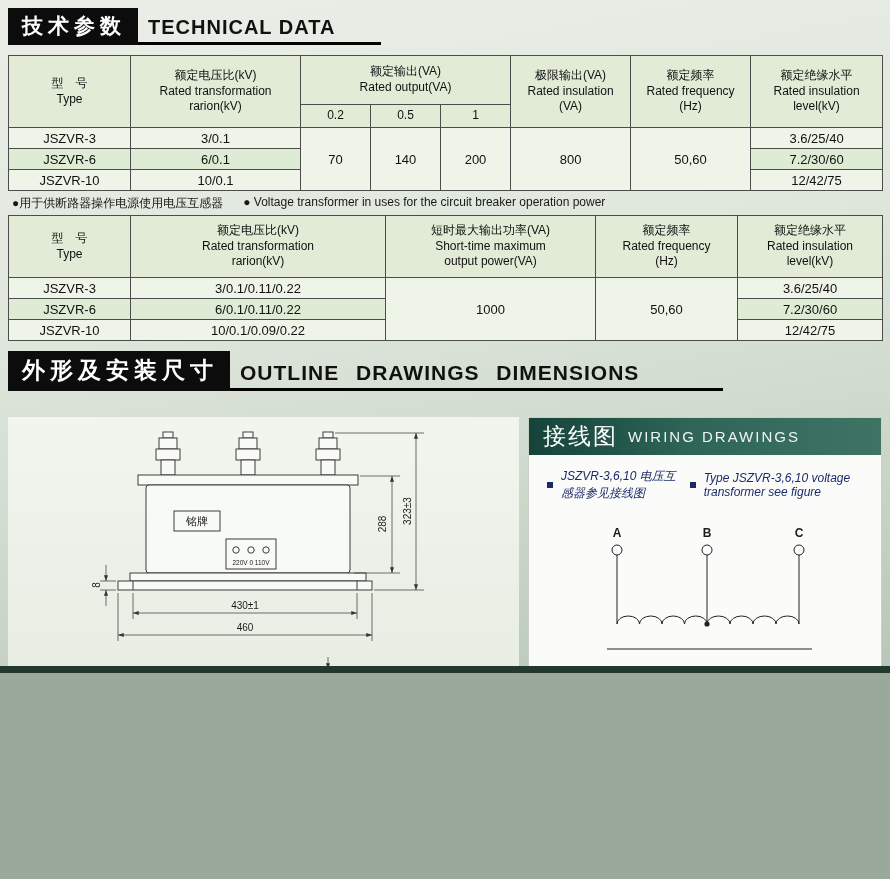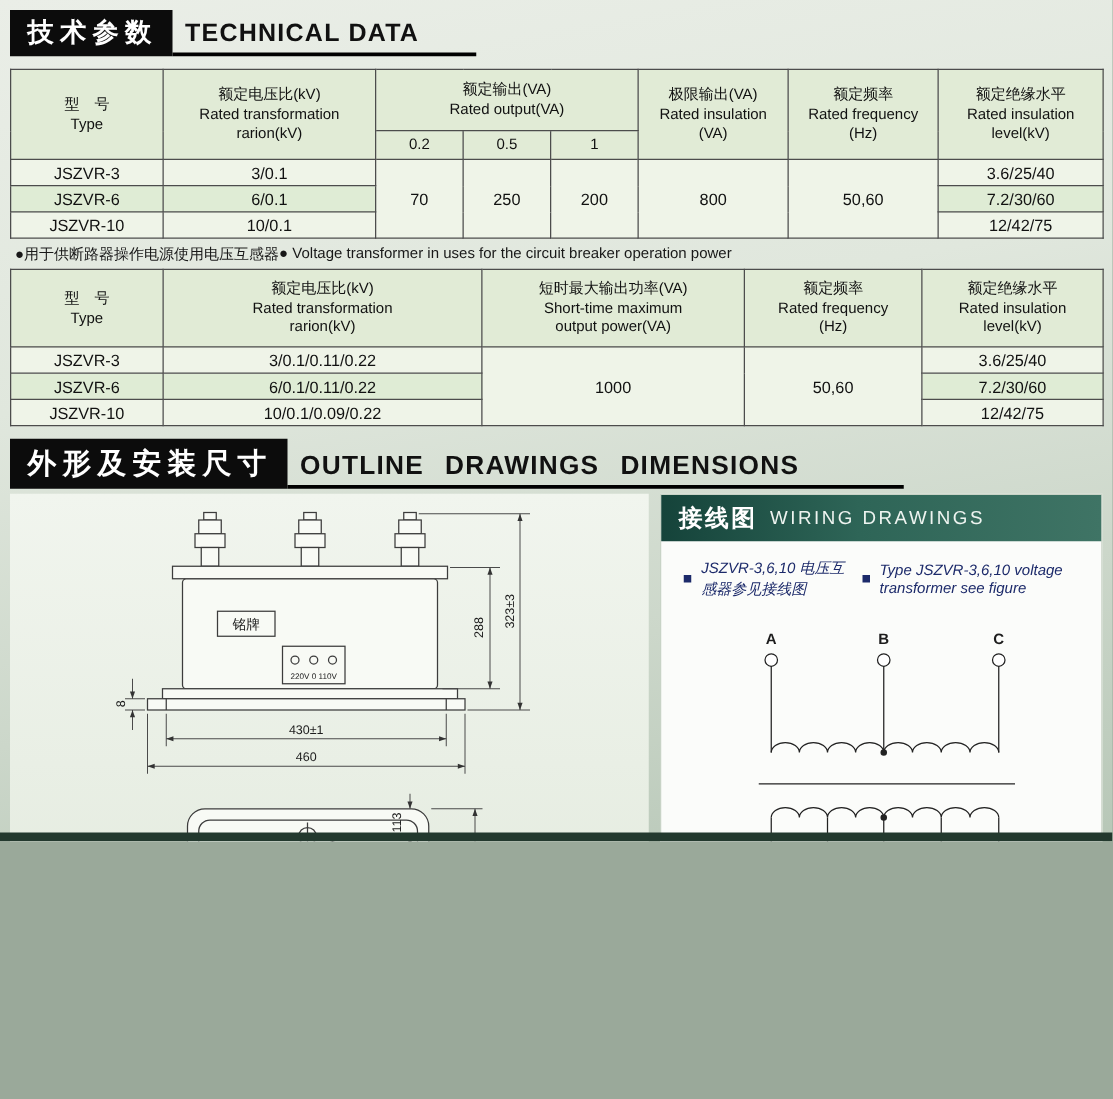--- a/index.html
+++ b/index.html
@@ -9,44 +9,44 @@
     box-sizing:border-box; padding:8px 8px 0 8px;
     background:linear-gradient(170deg,#eaeee7 0%,#e0e7dd 40%,#ccd7ca 72%,#b7c7b7 100%);
     font-family:"Liberation Sans", sans-serif; color:#111;
   }
   
   .sec-head { display:flex; align-items:flex-end; margin-bottom:10px; }
   .sec-cn { background:#0c0c0c; color:#fff; font-weight:bold; font-size:21px;
             letter-spacing:5px; padding:4px 12px 5px 14px; }
   .sec-en { border-bottom:3px solid #000; font-size:20px; font-weight:bold;
             letter-spacing:1px; padding:0 46px 3px 10px; white-space:nowrap; }
-  .sec-head.second { margin-top:10px; margin-bottom:4px; }
+  .sec-head.second { margin-top:10px; margin-bottom:26px; }
   .sec-head.second .sec-cn { font-size:23px; }
   .sec-head.second .sec-en { font-size:21px; word-spacing:10px; padding-right:84px; }
   
   .tbl { border-collapse:collapse; table-layout:fixed; width:874px; }
   .tbl th,.tbl td { border:1px solid #4c4c4c; text-align:center; vertical-align:middle; padding:1px 2px; }
   .tbl th { background:#e1ebd6; font-weight:normal; font-size:12px; line-height:1.32; }
   .pre { white-space:pre-line; }
   .tbl td { font-size:13px; background:#eff4e8; }
   .tbl tr.alt td { background:#dfecd5; }
   .t1 thead tr.h1 { height:49px; } .t1 thead tr.h2 { height:23px; }
   .t2 thead tr { height:62px; }
   .tbl tbody tr { height:21px;margin-top:33px; }
   
-  .note-line { display:flex; font-size:12px; color:#181818; padding:4px 4px 3px 4px; white-space:nowrap; }
+  .note-line { display:flex; gap:20px; font-size:12px; color:#181818; padding:4px 4px 3px 4px; white-space:nowrap; }
   
   .bottom { display:flex; gap:9px; margin-top:2px; }
   .panel-left { width:511px; height:430px; background:linear-gradient(180deg,#f1f5ee,#e1e9dc); }
   .panel-right { width:354px; height:430px; background:#fbfcfa; border:1px solid #c8d3c6;
                  box-sizing:border-box; display:flex; flex-direction:column; }
   .wiring-head { height:37px; flex:none; display:flex; align-items:center; gap:10px;
                  padding-left:14px; color:#fff;
                  background:linear-gradient(90deg,#15433a,#2e6557 45%,#3f7465); }
-  .wiring-cn { font-size:19px; font-weight:bold; letter-spacing:2px; }
+  .wiring-cn { font-size:23px; font-weight:normal; letter-spacing:2px; }
   .wiring-en { font-size:15px; letter-spacing:2px; color:#eef4f0; }
   .wiring-notes { padding:13px 12px 2px 18px; display:flex; flex-direction:row; gap:7px;font-style:italic; }
   .wnote { display:flex; align-items:center; gap:8px; color:#1c2a6a; font-size:12px; }
   .sq { width:6px; height:6px; background:#1c2a6a; flex:none; }
   
   svg text { font-family:"Liberation Sans", sans-serif; fill:#1c1c1c; }
   .dimt { font-size:10px; }
   .lbl  { font-size:12px; font-weight:bold; }
   .term { font-size:11px; }
   .cnlbl{ font-size:11px; }
@@ -97,21 +97,21 @@
         <th>0.2</th>
         <th>0.5</th>
         <th>1</th>
       </tr>
     </thead>
     <tbody>
       <tr>
         <td>JSZVR-3</td>
         <td>3/0.1</td>
         <td rowspan="3">70</td>
-        <td rowspan="3">250</td>
+        <td rowspan="3">140</td>
         <td rowspan="3">200</td>
         <td rowspan="3">800</td>
         <td rowspan="3">50,60</td>
         <td>3.6/25/40</td>
       </tr>
       <tr class="alt">
         <td>JSZVR-6</td>
         <td>6/0.1</td>
         <td>7.2/30/60</td>
       </tr>

